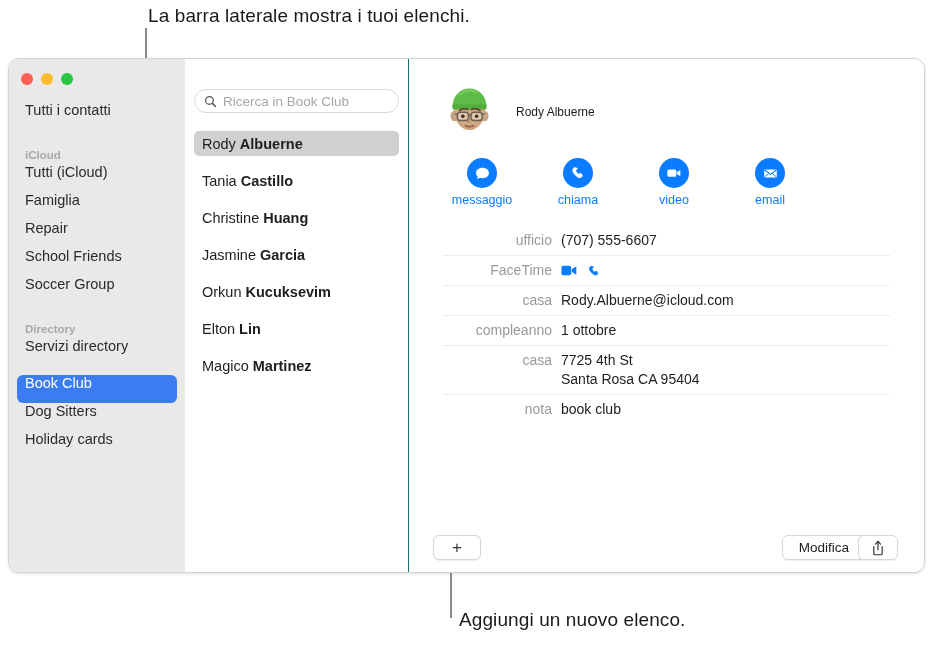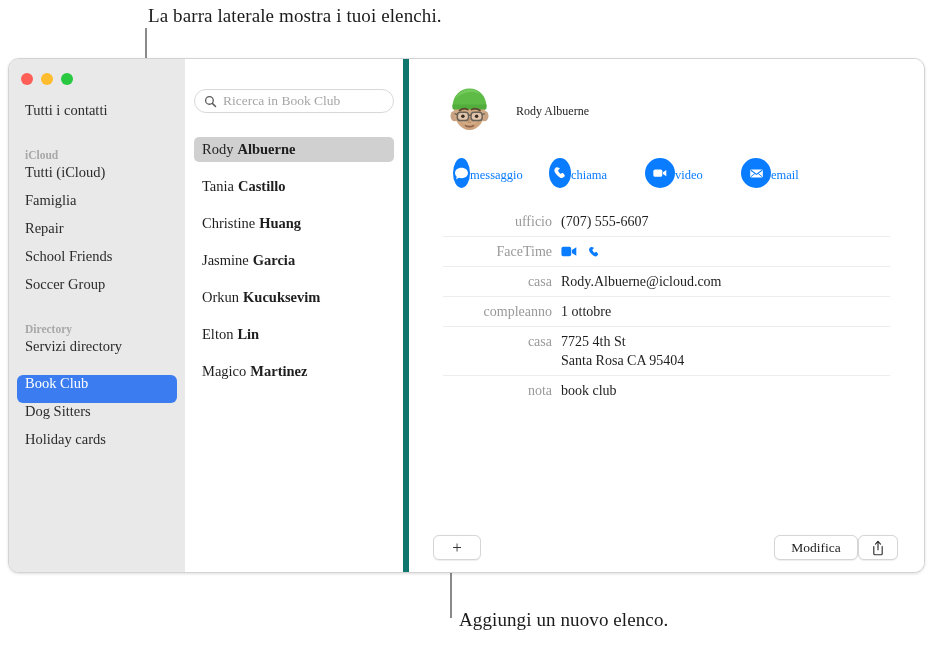--- a/index.html
+++ b/index.html
@@ -3,21 +3,21 @@
 <meta charset="utf-8">
 <style>
   html, body {
     margin: 0; padding: 0;
     width: 931px; height: 646px;
     background: #ffffff;
     font-family: "Liberation Sans", sans-serif;
     -webkit-font-smoothing: antialiased;
     overflow: hidden;
   }
-  #root { position: relative; width: 819px; height: 646px; font-family: Liberation Serif, serif; }
+  #root { position: relative; width: 819px; height: 646px; }
 
   
   .callout-text {
     position: absolute;
     font-size: 19px;
     color: #1b1b1b;
     white-space: nowrap;
     letter-spacing: 0.1px;
   }
   .callout-line {
@@ -84,42 +84,42 @@
     box-sizing: border-box;
     white-space: nowrap;
   }
   .side-gap { height: 9px; }
 
   
   .listpane {
     width: 224px;
     flex: 0 0 224px;
     background: #ffffff;
-    border-right: 6px solid #0f766e;
+    border-right: 1px solid #0f766e;
     box-sizing: border-box;
     padding: 0 9px;
     position: relative;
   }
   .search-wrap { padding-top: 30px; }
   .search-field {
     height: 24px;
     border: 1px solid #d8d8d8;
     border-radius: 12px;
     background: #fff;
     display: flex; align-items: center;
     padding: 0 9px;
     box-sizing: border-box;
   }
   .search-field svg { flex: 0 0 auto; margin-right: 6px; }
   .search-placeholder {
     font-size: 13.5px;
     color: #a6a6a6;
     white-space: nowrap;
   }
-  .contact-list { margin-top: 24px; }
+  .contact-list { margin-top: 18px; }
   .contact-row {
     height: 25px;
     display: flex; align-items: center;
     padding: 0 8px;
     border-radius: 5px;
     font-size: 14.5px;
     color: #1e1e1e;
     box-sizing: border-box;
     margin-bottom: 12px;
     white-space: nowrap;
@@ -153,21 +153,21 @@
   }
 
   .actions {
     display: flex;
     margin-top: 20px;
     padding-left: 10px;
     gap: 38px;
   }
   .action {
     width: 58px;
-    display: flex; flex-direction: row; align-items: center;
+    display: flex; flex-direction: column; align-items: center;
   }
   .action-circle {
     width: 30px; height: 30px;
     border-radius: 50%;
     background: #0a7cff;
     display: flex; align-items: center; justify-content: center;
   }
   .action-label {
     margin-top: 5px;
     font-size: 12.5px;
@@ -215,21 +215,21 @@
     border-radius: 6px;
     background: #ffffff;
     box-shadow: 0 0.5px 1px rgba(0,0,0,0.07);
     display: flex; align-items: center; justify-content: center;
     box-sizing: border-box;
     font-size: 13.5px;
     color: #1d1d1d;
     white-space: nowrap;
   }
   .btn-add    { left: 424px; top: 10px; width: 48px; height: 25px; font-size: 17px; color: #333; }
-  .btn-edit   { right: 66px; top: 10px; width: 84px; height: 25px; }
+  .btn-edit   { right: 58px; top: 10px; width: 84px; height: 25px; }
   .btn-share  { right: 26px; top: 10px; width: 40px; height: 25px; }
 </style>
 </head>
 <body>
 
 <div id="root">
 
   <div class="callout-text" style="left:148px; top:5px;">La barra laterale mostra i tuoi elenchi.</div>
   <div class="callout-line" style="left:145px; top:28px; height:62px;"></div>
 

